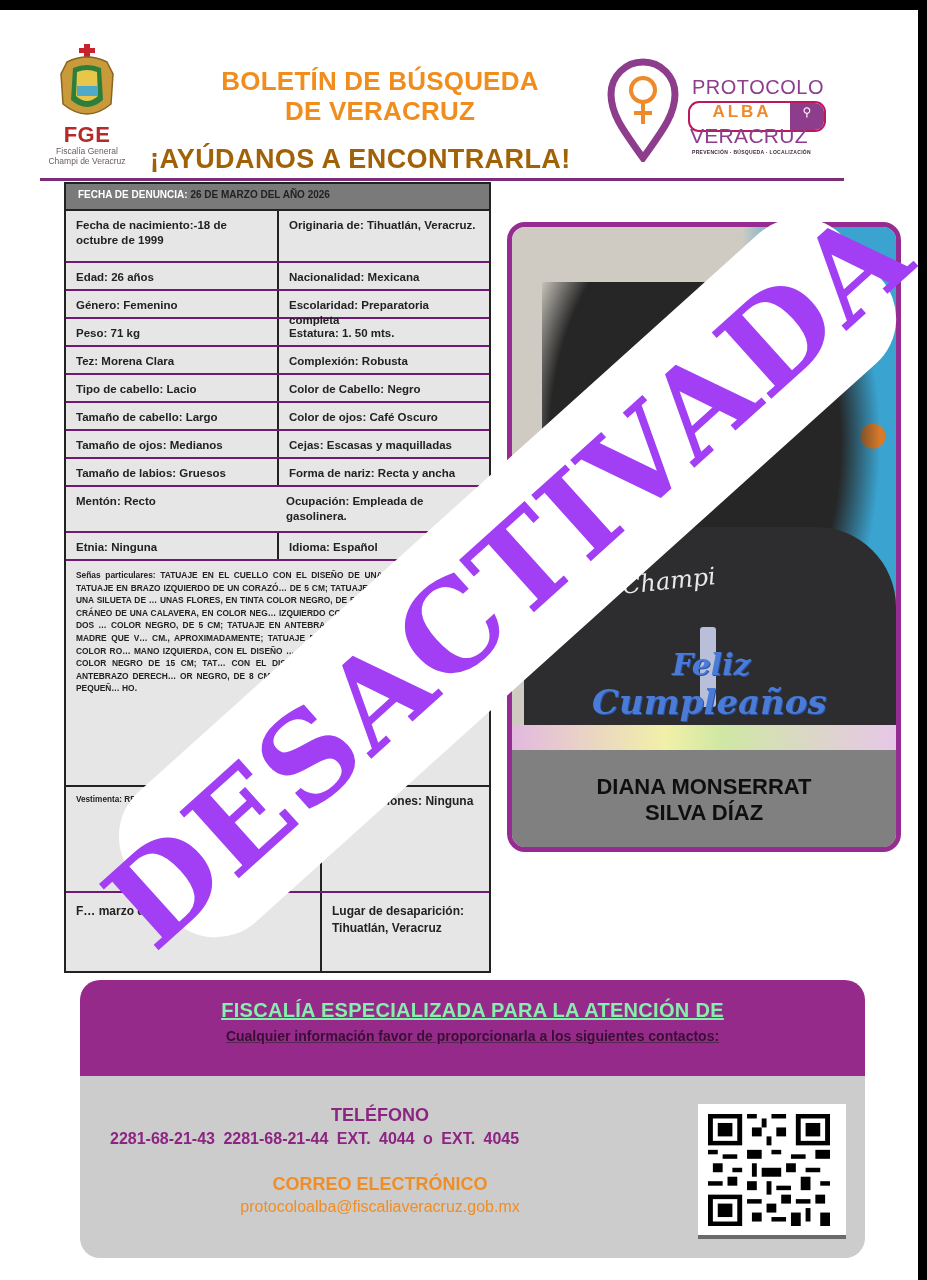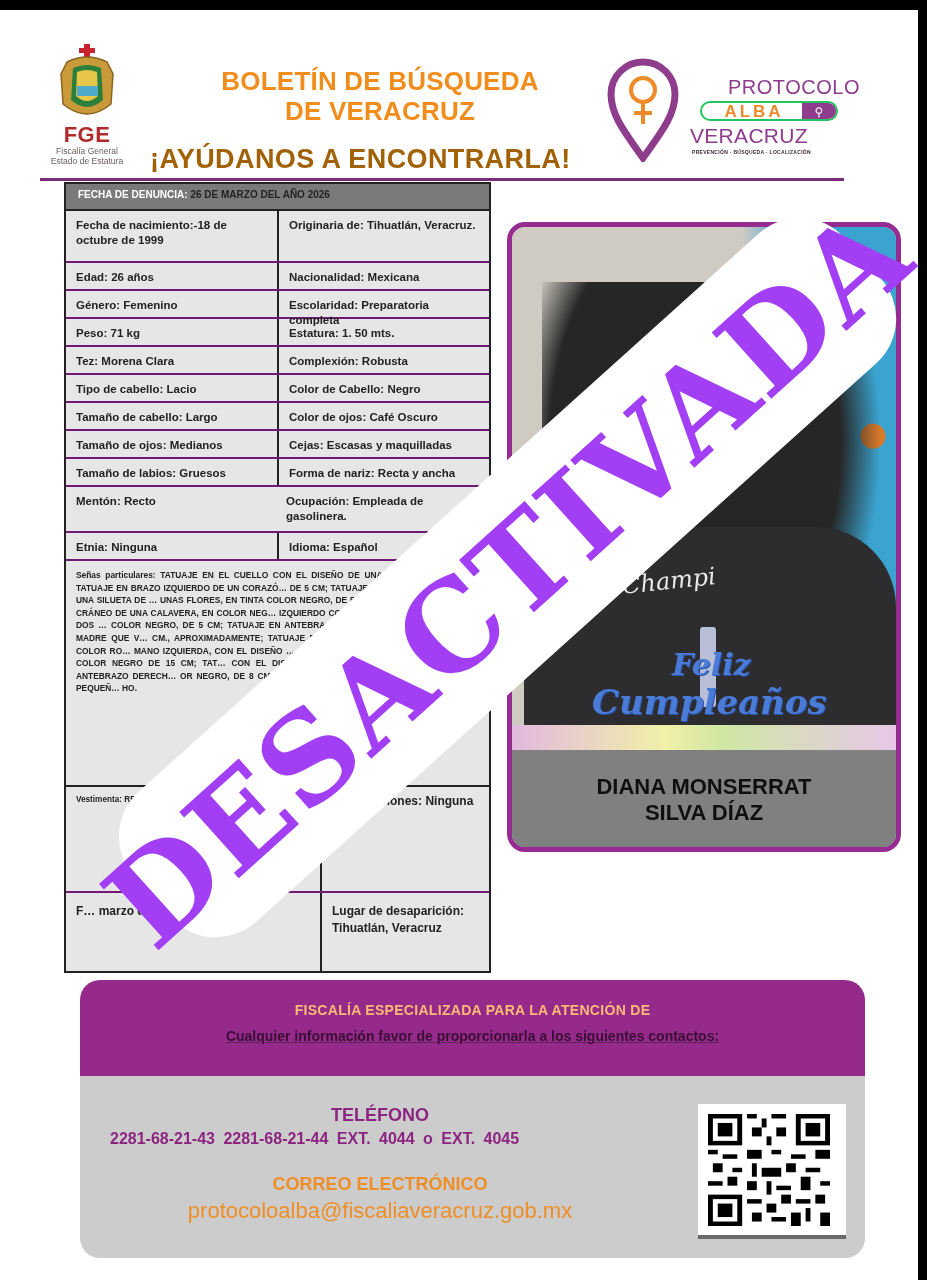--- a/index.html
+++ b/index.html
@@ -12,22 +12,22 @@
   .fge-logo { position: absolute; left: 32px; top: 34px; width: 110px; height: 130px; text-align: center; }
   .fge-shield { position: relative; width: 60px; height: 78px; margin: 0 auto; }
   .fge-text { font-family: "Liberation Sans", sans-serif; font-weight: 900; font-size: 22px; color: #b22a2a; line-height: 22px; margin-top: 2px; letter-spacing: 0.5px; }
   .fge-sub { font-size: 8.5px; color: #6b5c5c; line-height: 10px; }
 
   .title1 { position: absolute; left: 190px; top: 56px; width: 380px; text-align: center; color: #f08d1c; font-weight: 900; font-size: 26px; line-height: 30px; letter-spacing: 0.2px; }
   .title2 { position: absolute; left: 150px; top: 134px; color: #a16207; font-weight: 900; font-size: 27px; letter-spacing: 0.4px; }
 
   .alba-logo { position: absolute; left: 606px; top: 48px; width: 230px; height: 110px; }
   .alba-pin { position: absolute; left: 0; top: 0; width: 74px; height: 104px; }
-  .alba-protocolo { position: absolute; left: 86px; top: 18px; color: #8e3d8d; font-size: 20px; letter-spacing: 0.5px; margin-left: 36px; }
-  .alba-bar { position: absolute; left: 94px; top: 43px; width: 138px; height: 20px; border: 2px solid #22c55e; border-radius: 11px; overflow: hidden; }
+  .alba-protocolo { position: absolute; left: 86px; top: 18px; color: #8e3d8d; font-size: 20px; letter-spacing: 0.5px; }
+  .alba-bar { position: absolute; left: 82px; top: 43px; width: 138px; height: 31px; border: 2px solid #be185d; border-radius: 11px; overflow: hidden; }
   .alba-bar-text { position: absolute; left: 6px; top: -1px; width: 92px; text-align: center; color: #ee8a2a; font-weight: 900; font-size: 17px; letter-spacing: 3px; }
   .alba-bar-search { position: absolute; right: 0; top: 0; width: 34px; height: 100%; background: #8e3d8d; color: #fff; font-size: 12px; text-align: center; line-height: 18px; }
   .alba-veracruz { position: absolute; left: 84px; top: 66px; color: #8e3d8d; font-size: 21px; letter-spacing: 0.3px; }
   .alba-tagline { position: absolute; left: 86px; top: 91px; color: #3b2a3b; font-size: 5px; font-weight: bold; letter-spacing: 0.3px; }
 
   .header-rule { position: absolute; left: 40px; top: 168px; width: 804px; height: 3px; background: #7b2e77; }
 
   
   .info-table { position: absolute; left: 64px; top: 172px; width: 427px; border: 2px solid #222; background: #e6e6e6; }
   .t-head { height: 27px; background: #7a7a7a; border-bottom: 2px solid #222; padding: 5px 12px; font-size: 10px; font-weight: bold; color: #fff; }
@@ -62,28 +62,28 @@
   .cake { position: absolute; left: 0; top: 498px; width: 100%; height: 30px; background: linear-gradient(90deg, #e2b9df, #f1f0a8 40%, #cfe7a4 55%, #e7c7e8); }
 
   .name-plate { position: absolute; left: 0; top: 523px; width: 100%; height: 97px; background: #808080; text-align: center; padding-top: 24px; font-weight: bold; font-size: 22px; line-height: 26px; color: #0f0f0f; }
 
   
   .stamp { position: absolute; left: 30px; top: 480px; width: 955px; height: 175px; background: #fff; border-radius: 60px; transform: rotate(-42deg); transform-origin: center; display: flex; align-items: center; justify-content: center; }
   .stamp-text { font-family: "DejaVu Serif", serif; font-weight: bold; font-size: 122px; color: #a23ff5; letter-spacing: 2px; }
 
   
   .fisc-box { position: absolute; left: 80px; top: 970px; width: 785px; height: 100px; background: #962a8a; border-radius: 20px 20px 0 0; text-align: center; }
-  .fisc-title { color: #fdba74; font-weight: 900; font-size: 14px; line-height: 28px; padding-top: 16px; letter-spacing: 0.3px; }
+  .fisc-title { color: #86efac; font-weight: 900; font-size: 20px; line-height: 28px; padding-top: 16px; letter-spacing: 0.3px; text-decoration: underline; }
   .fisc-sub { color: #3a0f35; font-weight: 900; font-size: 14px; margin-top: 4px; text-decoration: underline; text-decoration-color: #5a2555; }
 
   .contact-box { position: absolute; left: 80px; top: 1066px; width: 785px; height: 182px; background: #cccccc; border-radius: 0 0 20px 20px; }
   .tel-label { position: absolute; left: 0; width: 600px; top: 29px; text-align: center; color: #8c2582; font-weight: 900; font-size: 18px; }
   .tel-nums { position: absolute; left: 30px; top: 54px; color: #8c2582; font-weight: 900; font-size: 16px; word-spacing: 4px; white-space: nowrap; }
   .mail-label { position: absolute; left: 0; width: 600px; top: 98px; text-align: center; color: #ef8e26; font-weight: 900; font-size: 18px; }
-  .mail-value { position: absolute; left: 0; width: 600px; top: 122px; text-align: center; color: #ef8e26; font-size: 22px; }
+  .mail-value { position: absolute; left: 0; width: 600px; top: 122px; text-align: center; color: #ef8e26; font-size: 16px; }
   .qr { position: absolute; left: 618px; top: 28px; width: 148px; height: 135px; background: #fff; border-bottom: 4px solid #6a6a6a; }
   .qr-grid { position: absolute; left: 10px; top: 10px; width: 122px; height: 112px; }
 </style>
 </head>
 <body>
 
 <div class="page">
 
   <div class="fge-logo">
     <div class="fge-shield">
@@ -91,21 +91,21 @@
         <rect x="27" y="0" width="6" height="14" fill="#c8232c"></rect>
         <rect x="22" y="4" width="16" height="5" fill="#c8232c"></rect>
         <path d="M10 18 Q30 8 50 18 L56 30 L54 60 Q30 80 6 60 L4 30 Z" fill="#c99a3a" stroke="#8a6420" stroke-width="1.5"></path>
         <path d="M16 24 Q30 18 44 24 L46 56 Q30 70 14 56 Z" fill="#2c7f3a"></path>
         <path d="M20 28 Q30 24 40 28 L41 52 Q30 62 19 52 Z" fill="#e7c64a"></path>
         <rect x="20" y="42" width="21" height="10" fill="#4fa9c9"></rect>
       </svg>
     </div>
     <div class="fge-text">FGE</div>
     <div class="fge-sub">Fiscalía General</div>
-    <div class="fge-sub">Estado de Estatura</div>
+    <div class="fge-sub">Champi de Veracruz</div>
   </div>
 
   <div class="title1">
     <div>BOLETÍN DE BÚSQUEDA</div>
     <div>DE VERACRUZ</div>
   </div>
   <div class="title2">¡AYÚDANOS A ENCONTRARLA!</div>
 
   <div class="alba-logo">
     <div class="alba-pin">

